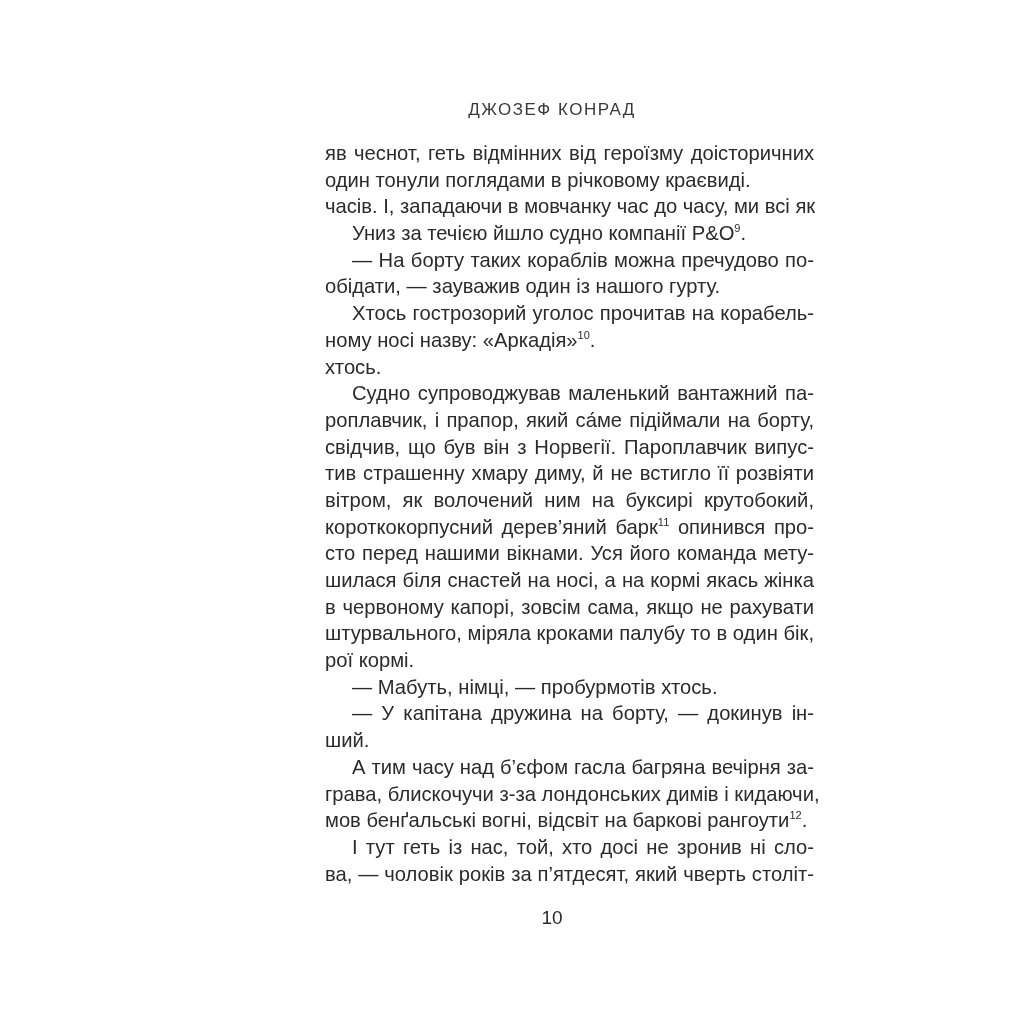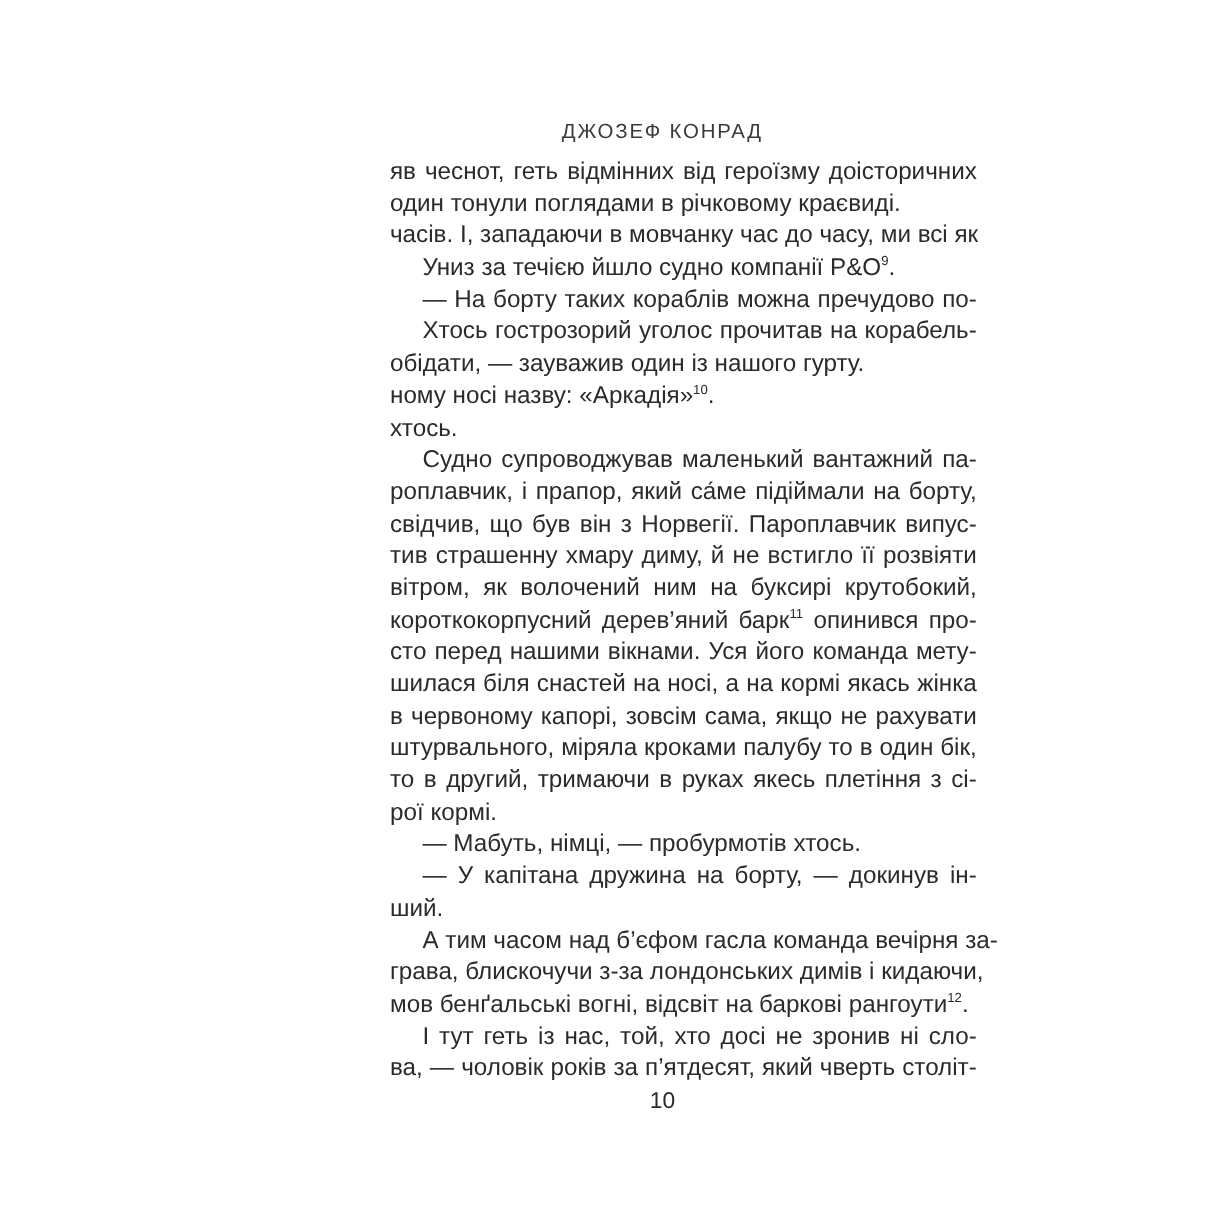--- a/index.html
+++ b/index.html
@@ -6,21 +6,21 @@
   body { width: 1024px; height: 1024px; position: relative; overflow: hidden; }
   .page {
     position: absolute; left: 0; top: 0; width: 1024px; height: 1024px; background: #fff;
     font-family: Liberation Sans, sans-serif; color: #2b2b2b; margin-left: 40px;
   }
   .running-head {
     position: absolute; top: 100px; left: 0; width: 1024px; text-align: center;
     font-size: 17px; letter-spacing: 1.5px; color: #3a3a3a;
   }
   .text-block {
-    position: absolute; left: 285px; top: 130px; width: 489px;
+    position: absolute; left: 285px; top: 140px; width: 489px;
     font-size: 20.2px; line-height: 26.7px;
   }
   .line { display: block; white-space: nowrap; height: 26.7px; }
   .line.justify { text-align: justify; text-align-last: justify; }
   .line.indent { padding-left: 27px; }
   sup { font-size: 11px; line-height: 0; vertical-align: 8px; }
   .page-number {
     position: absolute; top: 907px; left: 0; width: 1024px; text-align: center;
     font-size: 19px; color: #2b2b2b;
   }
@@ -29,39 +29,38 @@
 <body>
 
 <div class="page">
   <div class="running-head">ДЖОЗЕФ КОНРАД</div>
   <div class="text-block" id="text-block">
       <span class="line justify"><span>яв чеснот, геть відмінних від героїзму доісторичних</span></span>
       <span class="line"><span>один тонули поглядами в річковому краєвиді.</span></span>
       <span class="line justify"><span>часів. І, западаючи в мовчанку час до часу, ми всі як</span></span>
       <span class="line indent"><span>Униз за течією йшло судно компанії P&amp;O</span><sup>9</sup><span>.</span></span>
       <span class="line justify indent"><span>— На борту таких кораблів можна пречудово по-</span></span>
+      <span class="line"><span>обідати, — зауважив один із нашого гурту.</span></span>
       <span class="line justify indent"><span>Хтось гострозорий уголос прочитав на корабель-</span></span>
-      <span class="line"><span>обідати, — зауважив один із нашого гурту.</span></span>
       <span class="line"><span>ному носі назву: «Аркадія»</span><sup>10</sup><span>.</span></span>
       <span class="line"><span>хтось.</span></span>
       <span class="line justify indent"><span>Судно супроводжував маленький вантажний па-</span></span>
       <span class="line justify"><span>роплавчик, і прапор, який са́ме підіймали на борту,</span></span>
       <span class="line justify"><span>свідчив, що був він з Норвегії. Пароплавчик випус-</span></span>
       <span class="line justify"><span>тив страшенну хмару диму, й не встигло її розвіяти</span></span>
       <span class="line justify"><span>вітром, як волочений ним на буксирі крутобокий,</span></span>
       <span class="line justify"><span>короткокорпусний дерев’яний барк</span><sup>11</sup><span> опинився про-</span></span>
       <span class="line justify"><span>сто перед нашими вікнами. Уся його команда мету-</span></span>
       <span class="line justify"><span>шилася біля снастей на носі, а на кормі якась жінка</span></span>
       <span class="line justify"><span>в червоному капорі, зовсім сама, якщо не рахувати</span></span>
       <span class="line justify"><span>штурвального, міряла кроками палубу то в один бік,</span></span>
-      <span class="line justify"><span>то в другий, тримаючи в руках якесь плетіння з сі-</span></span>
       <span class="line"><span>рої кормі.</span></span>
       <span class="line indent"><span>— Мабуть, німці, — пробурмотів хтось.</span></span>
       <span class="line justify indent"><span>— У капітана дружина на борту, — докинув ін-</span></span>
       <span class="line"><span>ший.</span></span>
-      <span class="line justify indent"><span>А тим часом над б’єфом гасла команда вечірня за-</span></span>
+      <span class="line justify indent"><span>А тим часу над б’єфом гасла багряна вечірня за-</span></span>
       <span class="line justify"><span>грава, блискочучи з-за лондонських димів і кидаючи,</span></span>
       <span class="line"><span>мов бенґальські вогні, відсвіт на баркові рангоути</span><sup>12</sup><span>.</span></span>
       <span class="line justify indent"><span>І тут геть із нас, той, хто досі не зронив ні сло-</span></span>
       <span class="line justify"><span>ва, — чоловік років за п’ятдесят, який чверть століт-</span></span>
     </div>
   <div class="page-number">10</div>
 </div>
 
 </body></html>

